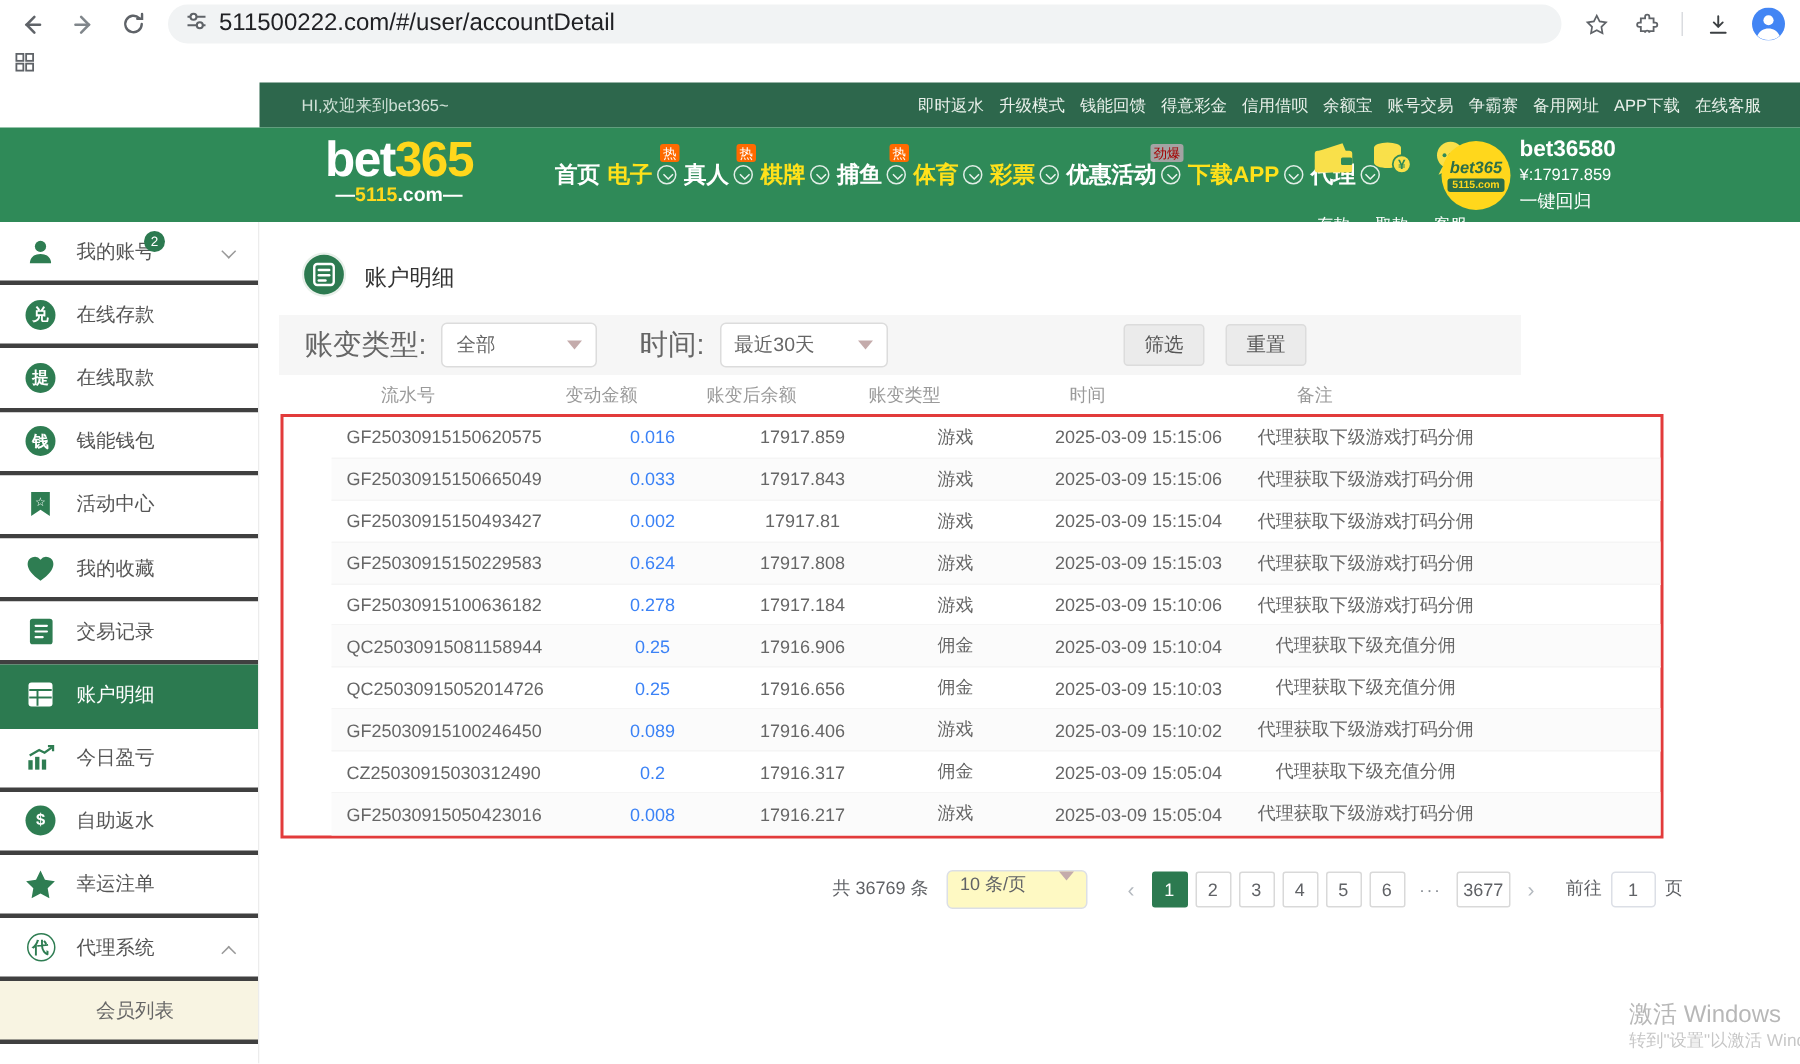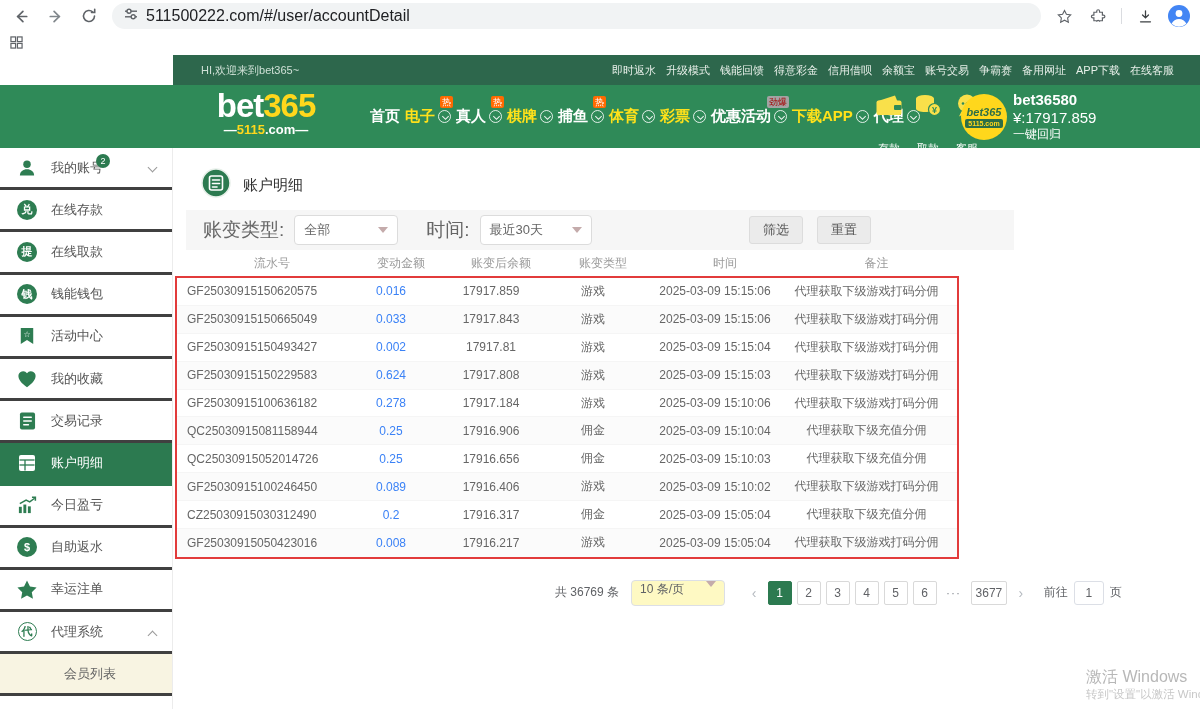--- a/index.html
+++ b/index.html
@@ -49,21 +49,21 @@
   .badge-pop { background:#a3a3a3; color:#a40000; }
   .quick { position:absolute; left:872px; top:8px; display:flex; gap:5px; }
   .q-item { width:34px; display:flex; flex-direction:column; align-items:center; cursor:pointer; }
   .q-label { font-size:11px; color:#fff; margin-top:19px; white-space:nowrap; }
   .logo-badge { position:absolute; left:961px; top:9px; width:46px; height:46px; border-radius:50%;
     background:#ffd71c; display:flex; flex-direction:column; align-items:center; justify-content:center; gap:1px; }
   .lb1 { font-size:11px; font-weight:800; font-style:italic; color:#2c6e47; line-height:11px; }
   .lb2 { font-size:7px; font-weight:bold; color:#ffd71c; background:#2c6e47; border-radius:2px; padding:0 3px; line-height:9px; }
   .user-info { position:absolute; left:1013px; top:6px; color:#fff; }
   .u-name { font-size:15px; font-weight:bold; line-height:18px; }
-  .u-bal { font-size:15px; line-height:17px; }
+  .u-bal { font-size:11px; line-height:17px; }
   .u-back { font-size:12px; line-height:16px; cursor:pointer; }
 
   
   .sidebar { position:absolute; top:148px; left:0; width:173px; bottom:0; background:#fff;
     border-right:1px solid #ececec; }
   .side-item { height:42.2px; display:flex; align-items:center; padding:0 13px 0 16px;
     border-bottom:3px solid #404040; position:relative; cursor:pointer; background:#fff; }
   .icon-wrap { width:22px; display:flex; justify-content:center; align-items:center; color:#2e7d52; --line:#fff; }
   .side-label { margin-left:13px; font-size:13px; color:#555; }
   .side-item.active { background:#2c7a50; border-bottom-color:#2c7a50; }
@@ -96,21 +96,21 @@
   .caret { width:0; height:0; border-left:5px solid transparent; border-right:5px solid transparent;
     border-top:6px solid #c4abab; }
   .f-btn { position:absolute; width:54px; height:28px; background:#ebebeb; border:1px solid #dcdcdc;
     border-radius:3px; font-size:13px; color:#555; display:flex; align-items:center; justify-content:center;
     cursor:pointer; }
   .btn-filter { left:563px; } .btn-reset { left:631px; }
 
   .tbl-grid { display:grid; grid-template-columns:170px 88px 112px 92px 152px 151px; align-items:center; }
   .tbl-head { margin:0 0 0 14px; width:765px; height:26px; }
   .tbl-head .hc { font-size:12px; color:#9a9a9a; text-align:center; }
-  .red-box { margin-left:2px; width:784px; border:2px solid #e23b3b; }
+  .red-box { margin-left:14px; width:922px; border:2px solid #e23b3b;padding-left:32px; }
   .t-row { height:27.9px; font-size:12px; color:#666; border-bottom:1px solid #f5f5f5; }
   .t-row:last-child { border-bottom:none; }
   .t-row:nth-child(even) { background:#fbfbfb; }
   .t-row .td { text-align:center; overflow:hidden; white-space:nowrap; }
   .t-row .td.c0 { text-align:left; padding-left:10px; }
   .t-row .td.c1 { color:#3b82f6; }
 
   
   .pager-row { margin:21px 0 0 382px; display:flex; align-items:center; font-size:12px; color:#606266; }
   .pg-total { margin-right:12px; }

